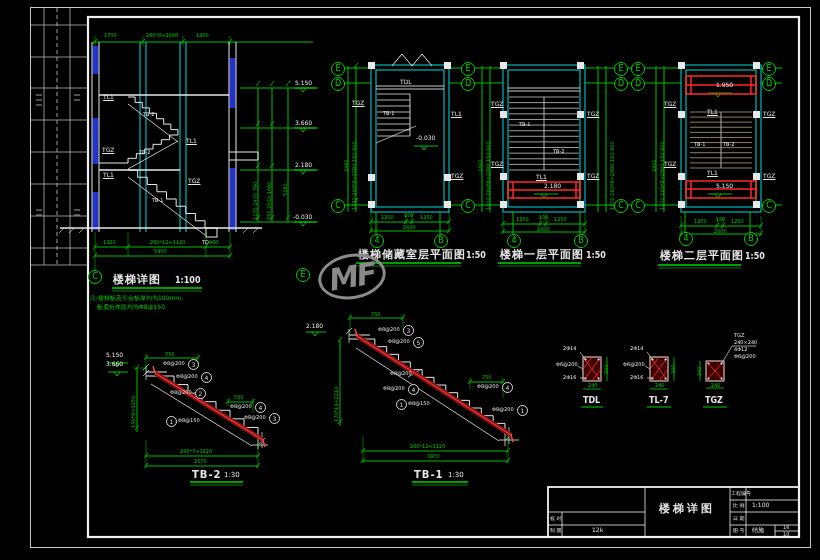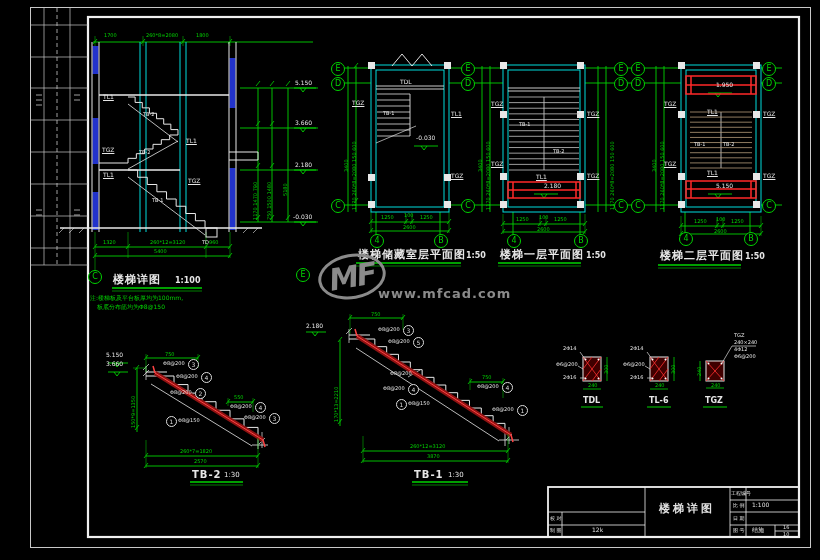--- a/index.html
+++ b/index.html
@@ -437,21 +437,21 @@
 <span class="lb s5" style="left:556px;top:362px">Φ6@200</span>
 <span class="lb s5" style="left:563px;top:375px">2Φ16</span>
 <span class="lb s5 gr" style="left:588px;top:383px">240</span>
 <span class="lb s5 gr rot" style="left:604px;top:374px">300</span>
 <span class="lb s8" style="left:583px;top:397px">TDL</span>
 <span class="lb s5" style="left:630px;top:346px">2Φ14</span>
 <span class="lb s5" style="left:623px;top:362px">Φ6@200</span>
 <span class="lb s5" style="left:630px;top:375px">2Φ16</span>
 <span class="lb s5 gr" style="left:655px;top:383px">240</span>
 <span class="lb s5 gr rot" style="left:671px;top:374px">300</span>
-<span class="lb s8" style="left:649px;top:397px">TL-6</span>
+<span class="lb s8" style="left:649px;top:397px">TL-7</span>
 <span class="lb s5 gr" style="left:711px;top:383px">240</span>
 <span class="lb s5 gr rot" style="left:697px;top:376px">240</span>
 <span class="lb s5" style="left:734px;top:333px">TGZ</span>
 <span class="lb s5" style="left:734px;top:340px">240×240</span>
 <span class="lb s5" style="left:734px;top:347px">4Φ12</span>
 <span class="lb s5" style="left:734px;top:354px">Φ6@200</span>
 <span class="lb s8" style="left:705px;top:397px">TGZ</span>
 
 <span class="lb s11 tb" style="left:659px;top:503px;letter-spacing:3px">楼梯详图</span>
 <span class="lb s5 tb" style="left:731px;top:491px">工程编号</span>
@@ -462,15 +462,14 @@
 <span class="lb s6 tb" style="left:752px;top:527px">结施</span>
 <span class="lb s5 tb" style="left:783px;top:525px">16</span>
 <span class="lb s5 tb" style="left:783px;top:532px">10</span>
 <span class="lb s5 tb" style="left:550px;top:516px">校 对</span>
 <span class="lb s5 tb" style="left:550px;top:528px">制 图</span>
 <span class="lb s6 tb" style="left:592px;top:527px">12k</span>
 
 <div class="wm" style="left:318px;top:254px">
   <span class="wm-logo">MF</span>
 </div>
-<span class="wm wm-url" style="left:378px;top:286px">www.mfcad.com</span>
 
 </div>
 
 </body></html>

